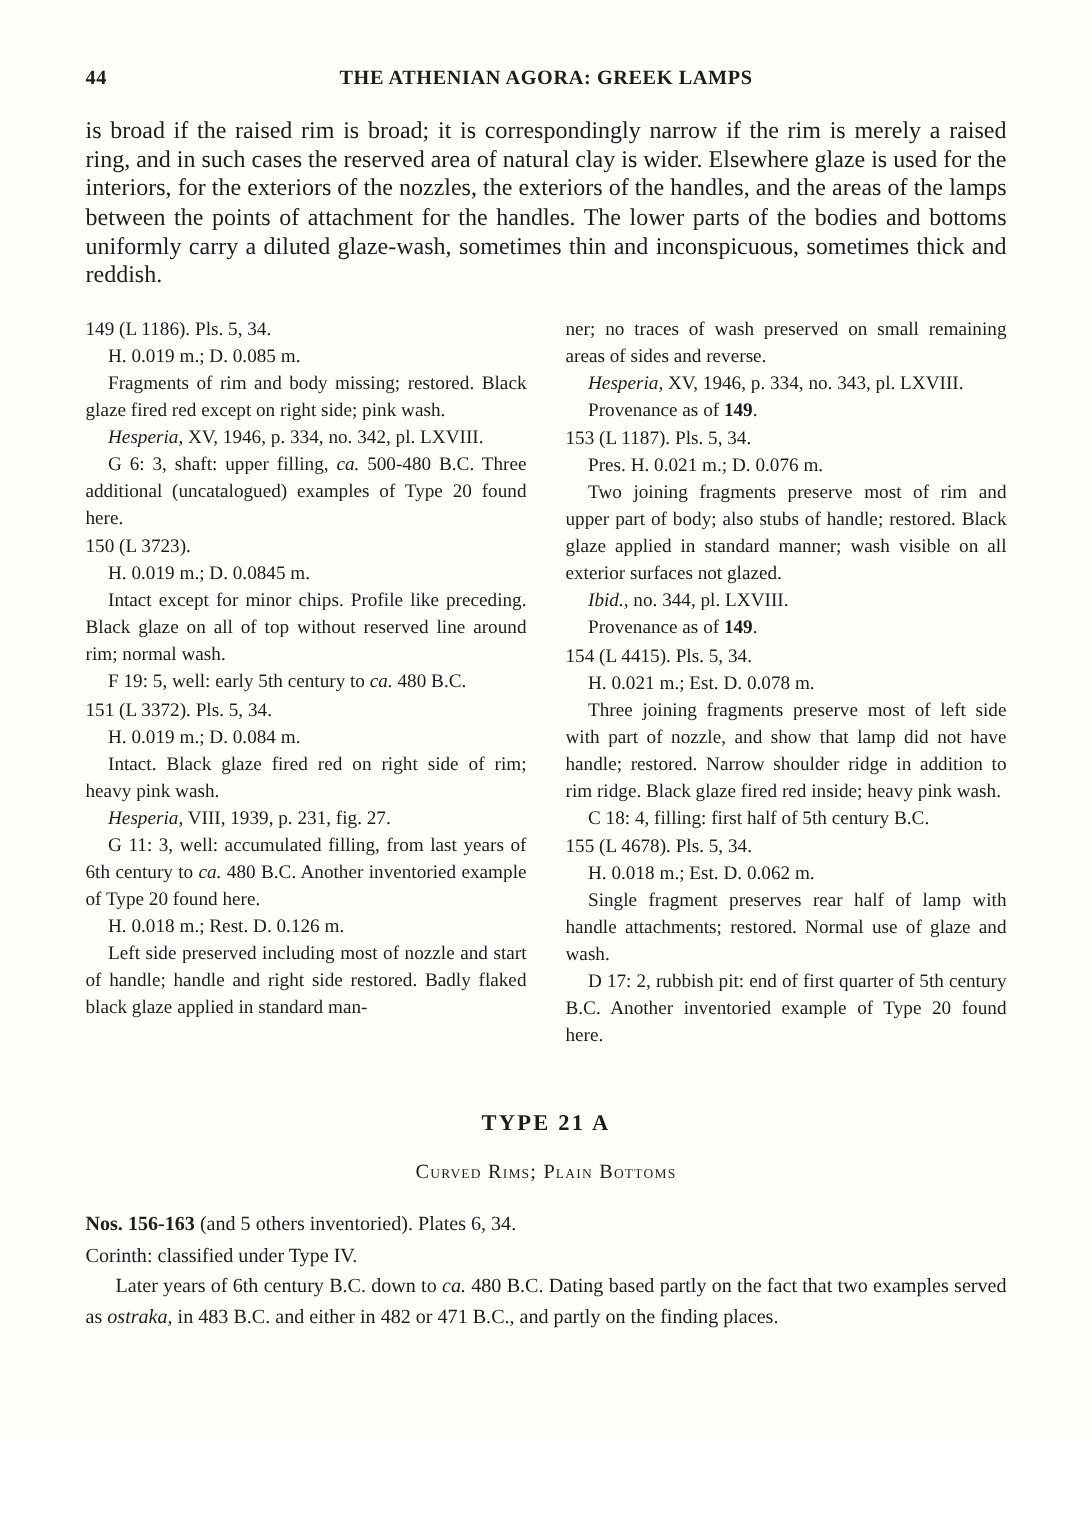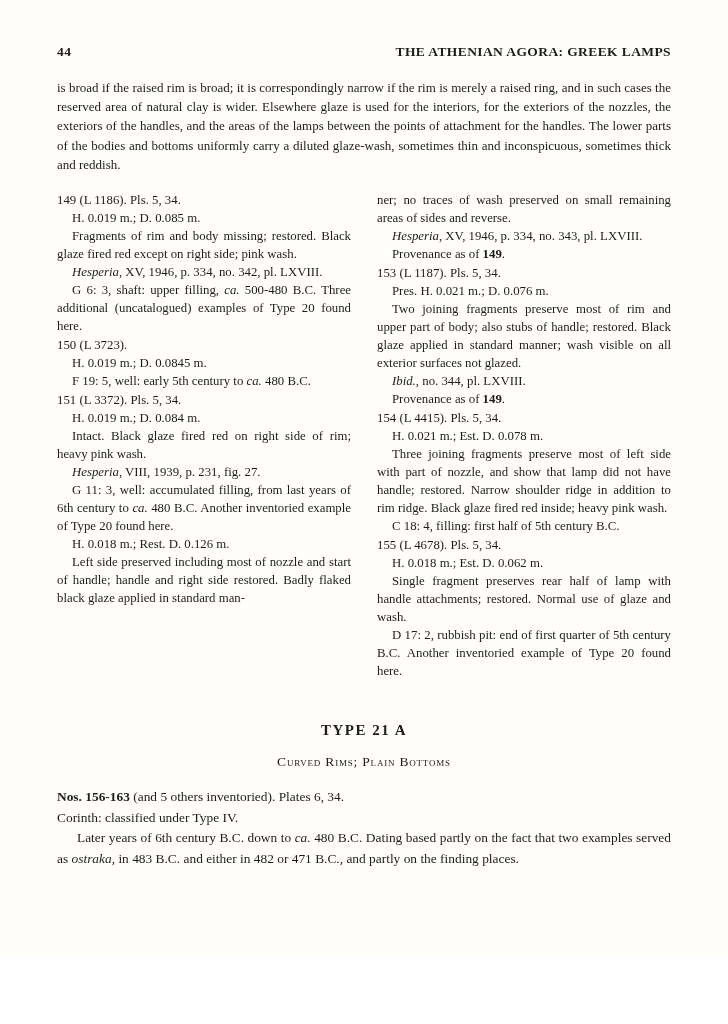--- a/index.html
+++ b/index.html
@@ -16,24 +16,24 @@
     padding: 44px 57px 0 57px;
   }
   .running-head {
     position: relative;
     font-weight: bold;
     font-size: 13.5px;
     letter-spacing: 0.4px;
     height: 19px;
   }
   .pageno { position: absolute; left: 0; top: 0; }
-  .running-title { display: block; text-align: right; }
+  .running-title { display: block; text-align: center; }
   .intro {
     margin-top: 15px;
-    font-size: 13px;
+    font-size: 16px;
     line-height: 19.2px;
     text-align: justify;
   }
   .columns {
     display: flex;
     gap: 26px;
     margin-top: 17px;
   }
   .col {
     width: 294px;
@@ -89,20 +89,21 @@
 
   <div class="columns">
     <div class="col">
         <p class="entry-heading"><b>149 (L 1186).</b> Pls. 5, 34.</p>
         <p class="entry-para">H. 0.019 m.; D. 0.085 m.</p>
         <p class="entry-para">Fragments of rim and body missing; restored. Black glaze fired red except on right side; pink wash.</p>
         <p class="entry-para"><i>Hesperia</i>, XV, 1946, p. 334, no. 342, pl. LXVIII.</p>
         <p class="entry-para">G 6: 3, shaft: upper filling, <i>ca.</i> 500-480 B.C. Three additional (uncatalogued) examples of Type 20 found here.</p>
         <p class="entry-heading"><b>150 (L 3723).</b></p>
         <p class="entry-para">H. 0.019 m.; D. 0.0845 m.</p>
+        <p class="entry-para">Intact except for minor chips. Profile like preceding. Black glaze on all of top without reserved line around rim; normal wash.</p>
         <p class="entry-para">F 19: 5, well: early 5th century to <i>ca.</i> 480 B.C.</p>
         <p class="entry-heading"><b>151 (L 3372).</b> Pls. 5, 34.</p>
         <p class="entry-para">H. 0.019 m.; D. 0.084 m.</p>
         <p class="entry-para">Intact. Black glaze fired red on right side of rim; heavy pink wash.</p>
         <p class="entry-para"><i>Hesperia</i>, VIII, 1939, p. 231, fig. 27.</p>
         <p class="entry-para">G 11: 3, well: accumulated filling, from last years of 6th century to <i>ca.</i> 480 B.C. Another inventoried example of Type 20 found here.</p>
         <p class="entry-para">H. 0.018 m.; Rest. D. 0.126 m.</p>
         <p class="entry-para">Left side preserved including most of nozzle and start of handle; handle and right side restored. Badly flaked black glaze applied in standard man-</p>
       </div>
     <div class="col">

